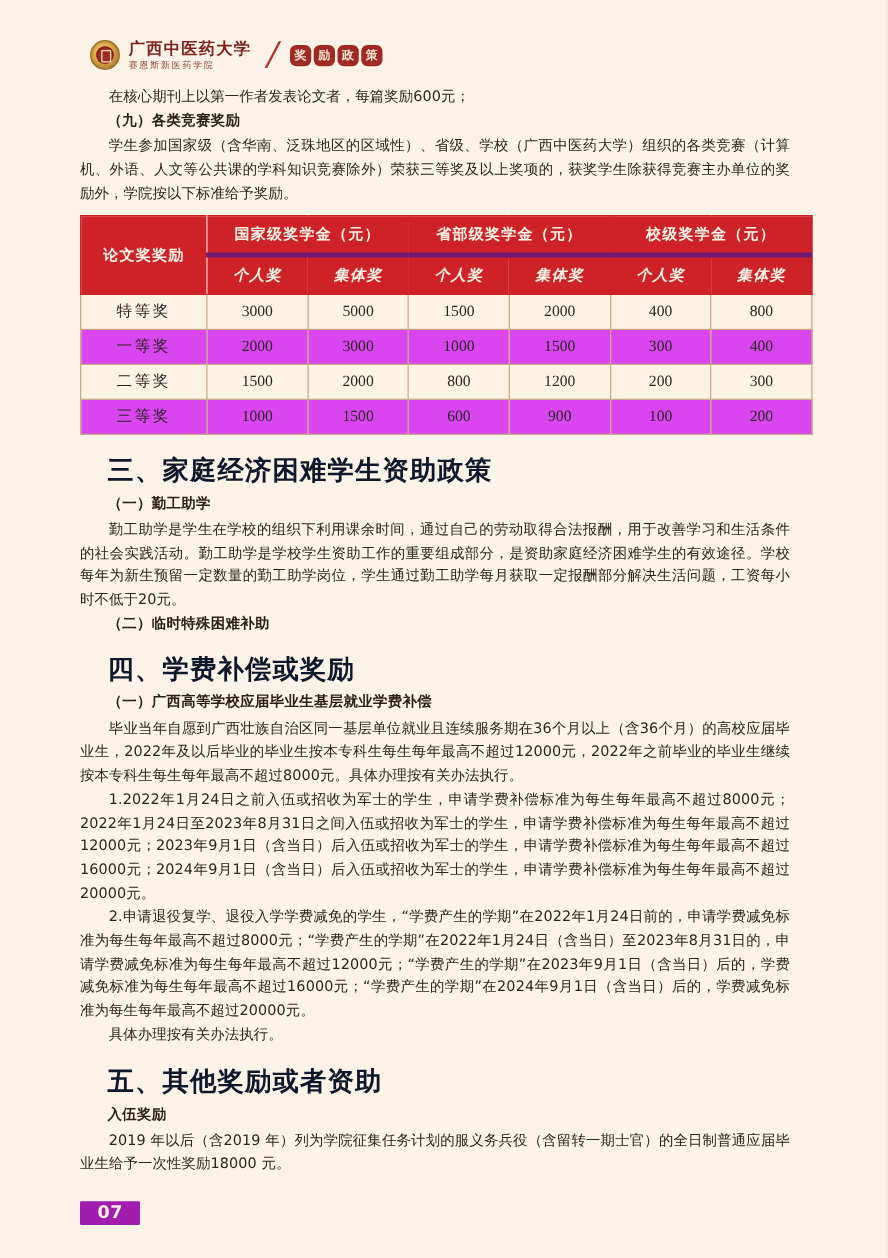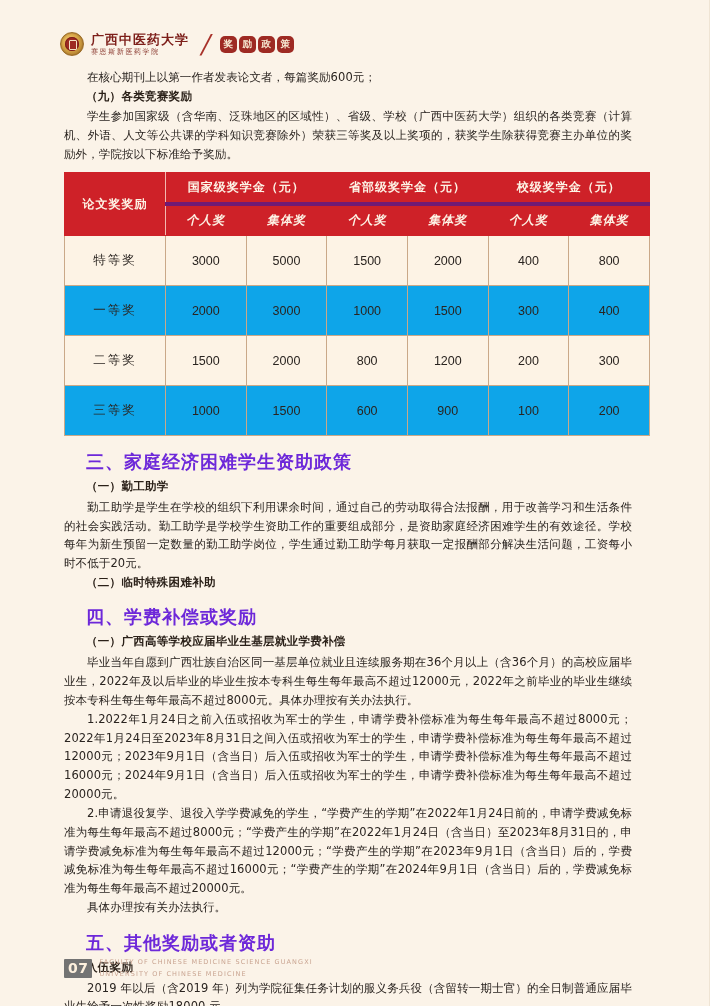--- a/index.html
+++ b/index.html
@@ -13,21 +13,21 @@
   }
   .page{
     position:absolute; inset:0;
     background:#fbf3e8;
     border-right:1px solid #efe4d4;
     box-sizing:border-box;
   }
 
   
   .masthead{
-    position:absolute; left:60px; top:27px;
+    position:absolute; left:72px; top:27px;
     display:flex; align-items:center; gap:7px;
     height:34px;
   }
   .seal{
     width:22px;height:22px;border-radius:50%;
     background:radial-gradient(circle at 38% 34%, #f0c46a 0%, #d8a646 42%, #a8762c 100%);
     border:1px solid #9a6b27;
     position:relative; flex:0 0 auto;
     box-shadow:inset 0 0 2px rgba(90,50,10,.6);
   }
@@ -71,21 +71,21 @@
     font-size:11.5px;font-weight:bold;color:#2a2018;
     margin:0 0 2px 22px;letter-spacing:.3px;line-height:1.55;
   }
   .para{
     font-size:11.5px;line-height:1.62;color:#2a2420;
     text-align:justify;text-justify:inter-ideograph;
     margin:0 18px 1px 0;text-indent:23px;
     letter-spacing:.1px;
   }
   .sec-h{
-    font-size:18px;font-weight:bold;color:#6d28d9;
+    font-size:21px;font-weight:bold;color:#0f172a;
     margin:14px 0 4px 22px;letter-spacing:1px;
     font-family:"DejaVu Sans","Liberation Sans",sans-serif;
   }
 
   
   .tbl-wrap{margin:9px 0 0 0;}
   table.award{
     border-collapse:collapse;width:586px;
     table-layout:fixed;
     border:1px solid #caa888;
@@ -98,37 +98,37 @@
     letter-spacing:1px;
     font-family:"DejaVu Serif","Liberation Serif",serif;
   }
   table.award th.rank-head{
     width:96px;border-right:1px solid #f3b8b0;
   }
   table.award th.grp{border-bottom:4px solid #701a75;border-left:1px solid #f3b8b0;}
   table.award th.sub{border-left:1px solid #14b8a6;font-style:italic;}
   table.award td{
     border:1px solid #caa888;
-    padding:16px 2px;text-align:center;
+    padding:5px 2px;text-align:center;
     font-size:12.5px;color:#2a2420;
-    font-family:Liberation Sans, sans-serif;
+    font-family:Liberation Serif, serif;
   }
   table.award td.rank{letter-spacing:2px;}
   tr.odd td{background:#fdf3e5;}
-  tr.even td{background:#0ea5e9;}
+  tr.even td{background:#d946ef;}
 
   
   .footer{
     position:absolute;left:64px;bottom:26px;
     display:flex;align-items:center;gap:7px;
   }
   .pagenum{
-    background:#737373;color:#fdf0de;
+    background:#a21caf;color:#fdf0de;
     font-size:14px;font-weight:bold;
-    padding:1px 4px 2px;border-radius:1px;
+    padding:1px 14px 2px;border-radius:1px;
     letter-spacing:.5px;
     font-family:"DejaVu Sans","Liberation Sans",sans-serif;
   }
   .foot-en{
     font-size:6.5px;line-height:1.75;color:#c9a491;letter-spacing:1.1px;
     text-transform:uppercase;
   }
 </style>
 </head>
 <body>
@@ -229,19 +229,15 @@
     <p class="para">具体办理按有关办法执行。</p>
 
     <div class="sec-h">五、其他奖励或者资助</div>
     <div class="sub-h">入伍奖励</div>
     <p class="para">2019 年以后（含2019 年）列为学院征集任务计划的服义务兵役（含留转一期士官）的全日制普通应届毕业生给予一次性奖励18000 元。</p>
 
   </div>
 
   <div class="footer">
     <div class="pagenum">07</div>
-    <div class="foot-en">
-      <div>Faculty of Chinese Medicine Science Guangxi</div>
-      <div>University of Chinese Medicine</div>
-    </div>
   </div>
 
 </div>
 
 </body></html>

